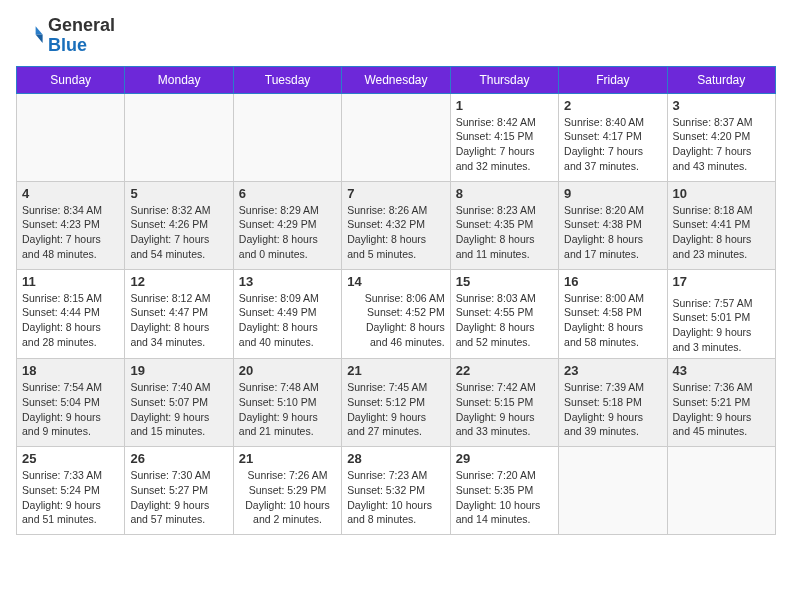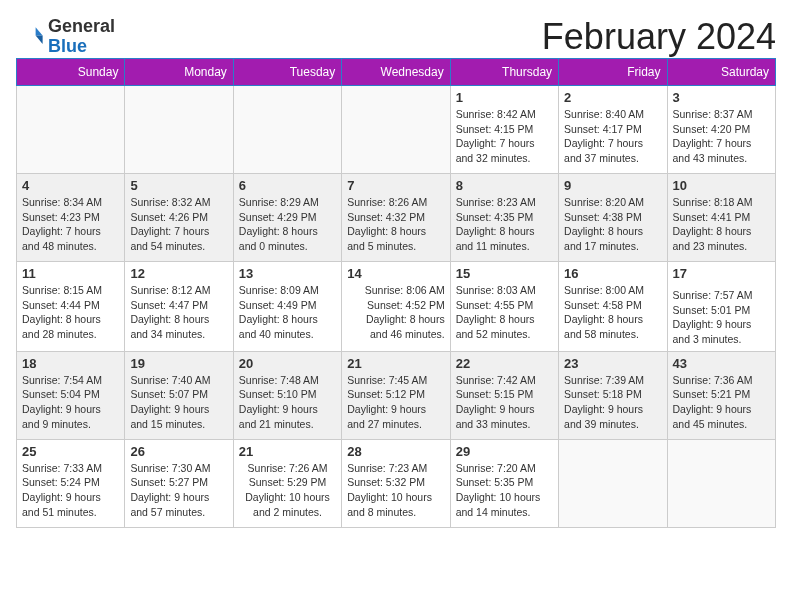--- a/index.html
+++ b/index.html
@@ -6,22 +6,22 @@
     body {
       font-family: Arial, sans-serif;
       background: #fff;
       width: 792px;
       min-height: 612px;
       padding: 16px;
     }
     .header-area {
       display: flex;
       justify-content: space-between;
-      align-items: center;
-      margin-bottom: 0;
+      align-items: flex-start;
+      margin-bottom: 10px;
     }
     .logo {
       display: flex;
       align-items: center;
       gap: 4px;
     }
     .logo-text {
       font-size: 18px;
       font-weight: bold;
       line-height: 1.1;
@@ -44,23 +44,23 @@
       font-size: 15px;
       color: #444;
       font-weight: bold;
     }
     .calendar {
       width: 100%;
       border-collapse: collapse;
       font-size: 11px;
     }
     .calendar th {
-      background-color: #a21caf;
+      background-color: #6d28d9;
       color: #fff;
-      text-align: right;
+      text-align: center;
       padding: 6px 6px;
       font-size: 12px;
       font-weight: normal;
       border: 1px solid #2a7dc9;
     }
     .calendar td {
       border: 1px solid #ccc;
       vertical-align: top;
       padding: 4px 5px;
       height: 88px;
@@ -95,21 +95,20 @@
       <rect x="0" y="0" width="40" height="40" rx="4" fill="#fff"></rect>
       <polygon points="28,6 38,18 28,18" fill="#2a7dc9"></polygon>
       <polygon points="28,18 38,18 38,30" fill="#1a5fa0"></polygon>
     </svg>
     <div class="logo-text">
       <div class="logo-general">General</div>
       <div class="logo-blue">Blue</div>
     </div>
   </div>
   <div class="title-area">
-    <div class="month-year">February 2024</div>
   </div>
 </div>
 
 <table class="calendar">
   <thead>
     <tr>
     <th>Sunday</th>
         <th>Monday</th>
         <th>Tuesday</th>
         <th>Wednesday</th>

